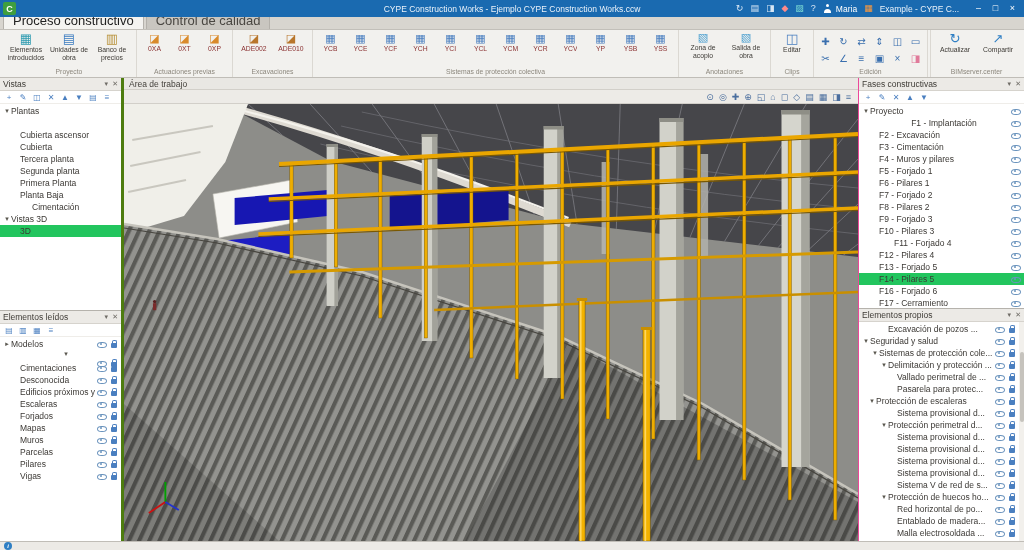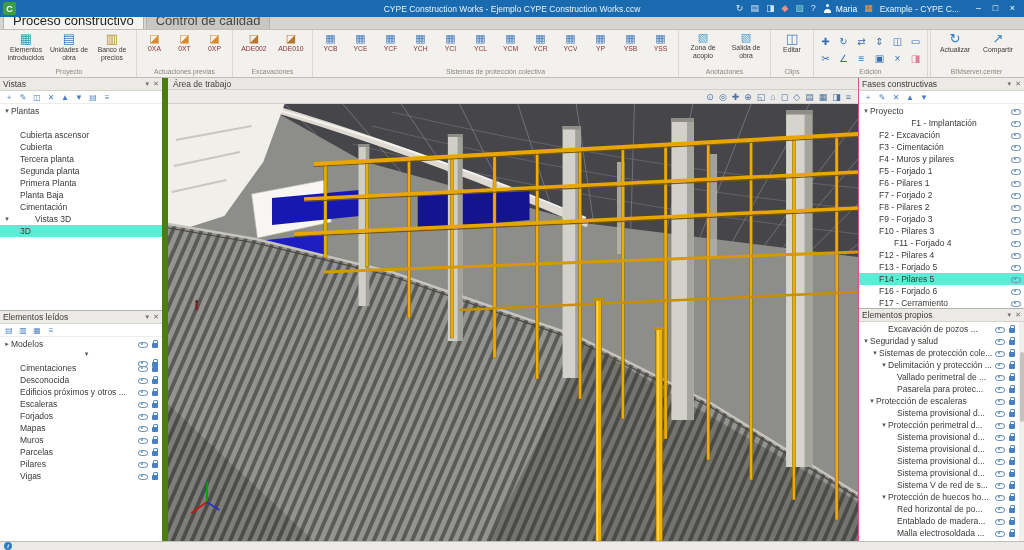--- a/index.html
+++ b/index.html
@@ -37,37 +37,37 @@
   .rbtn-code{width:29px;display:flex;flex-direction:column;align-items:center;text-align:center;border-radius:2px;cursor:pointer}
   .rbtn-code .ric{font-size:11px;line-height:14px}
   .rbtn-code .rlabel{font-size:6.8px;line-height:7.5px;color:#8a3030;max-height:15px;overflow:hidden}
   .ed-grid{display:grid;grid-template-columns:repeat(6,17px);grid-auto-rows:16px;gap:1px;padding-top:2px}
   .ed-ic{display:flex;align-items:center;justify-content:center;font-size:10px;color:#3a6fae;border-radius:2px;cursor:pointer}
   .rg-bim{margin-left:auto;border-right:none;border-left:1px solid #dbd8d2}
   .rbtn-big.bim .ric{color:#2f7fc4}
 
   
   .main{display:flex;height:463px}
-  .left-col{width:168px;display:flex;flex-direction:column;border-right:6px solid #4d7c0f;background:#fff;flex:none}
+  .left-col{width:124px;display:flex;flex-direction:column;border-right:3px solid #4d7c0f;background:#fff;flex:none}
   .right-col{width:166px;display:flex;flex-direction:column;border-left:1px solid #ec4899;background:#fff;flex:none}
   .center-col{flex:1;display:flex;flex-direction:column;min-width:0}
 
   .panel{display:flex;flex-direction:column;overflow:hidden;background:#fff;position:relative}
   .panel+.panel{border-top:1px solid #b5b2ac}
   .panel-header{height:13px;background:#eceae6;border-bottom:1px solid #d6d3cd;display:flex;align-items:center;padding:0 3px;font-size:8.5px;color:#3e3b36;flex:none}
   .ph-icons{margin-left:auto;display:flex;gap:4px;color:#6f6c66;font-size:7px}
   .panel-toolbar{height:13px;display:flex;align-items:center;gap:2px;padding:0 3px;border-bottom:1px solid #efede9;flex:none}
   .ptb-ic{font-size:8px;color:#4a7fc0;width:12px;text-align:center;cursor:pointer}
   .tree{flex:1;overflow:hidden;padding-top:1px}
   .trow{height:12px;display:flex;align-items:center;font-size:8.5px;white-space:nowrap;padding-right:3px;cursor:pointer}
   .trow .caret{width:8px;flex:none;font-size:7px;color:#5a574f;text-align:center}
   .trow.group .caret::before{content:"▾"}
   .trow.group.collapsed .caret::before{content:"▸"}
   .trow .tlabel{overflow:hidden;flex:1;color:#3b3834}
-  .trow.selected{background:#5eead4}
+  .trow.selected{background:#22c55e}
   .row-icons{margin-left:auto;display:flex;gap:3px;align-items:center;flex:none;padding-left:2px}
   .eye{width:10px;height:9px;position:relative;flex:none;cursor:pointer}
   .eye::before{content:'';position:absolute;left:0;top:2px;width:8px;height:4.6px;border:1px solid #6a93bd;border-radius:50%}
   .eye::after{content:'';position:absolute;left:3.2px;top:3.6px;width:2.2px;height:2.2px;border-radius:50%;background:#6a93bd}
   .lockic{width:8px;height:10px;position:relative;flex:none;cursor:pointer}
   .lockic::before{content:'';position:absolute;top:1px;left:2px;width:3.4px;height:3.4px;border:1px solid #4a7fc0;border-bottom:none;border-radius:2px 2px 0 0}
   .lockic::after{content:'';position:absolute;top:4.4px;left:0.6px;width:6.4px;height:4.4px;background:#4a7fc0;border-radius:1px}
   .scrollbar{position:absolute;right:0;top:13px;bottom:0;width:5px;background:#f2f0ec}
   .scrollbar .thumb{position:absolute;left:0.5px;right:0.5px;top:30px;height:70px;background:#c6c3bd;border-radius:2px}
 
@@ -359,26 +359,26 @@
           <div class="trow" style="padding-left: 12px;">
             <span class="caret"></span>
             <span class="tlabel">Primera Planta</span>
           </div>
 
           <div class="trow" style="padding-left: 12px;">
             <span class="caret"></span>
             <span class="tlabel">Planta Baja</span>
           </div>
 
-          <div class="trow" style="padding-left: 12px;">
+          <div class="trow" style="padding-left: 24px;">
             <span class="caret"></span>
             <span class="tlabel">Cimentación</span>
           </div>
 
-          <div class="trow group" style="padding-left: 3px; gap: 24px;">
+          <div class="trow group" style="padding-left: 3px;">
             <span class="caret"></span>
             <span class="tlabel">Vistas 3D</span>
           </div>
 
           <div class="trow selected" style="padding-left: 12px;">
             <span class="caret"></span>
             <span class="tlabel">3D</span>
           </div>
         </div>
     </div>

